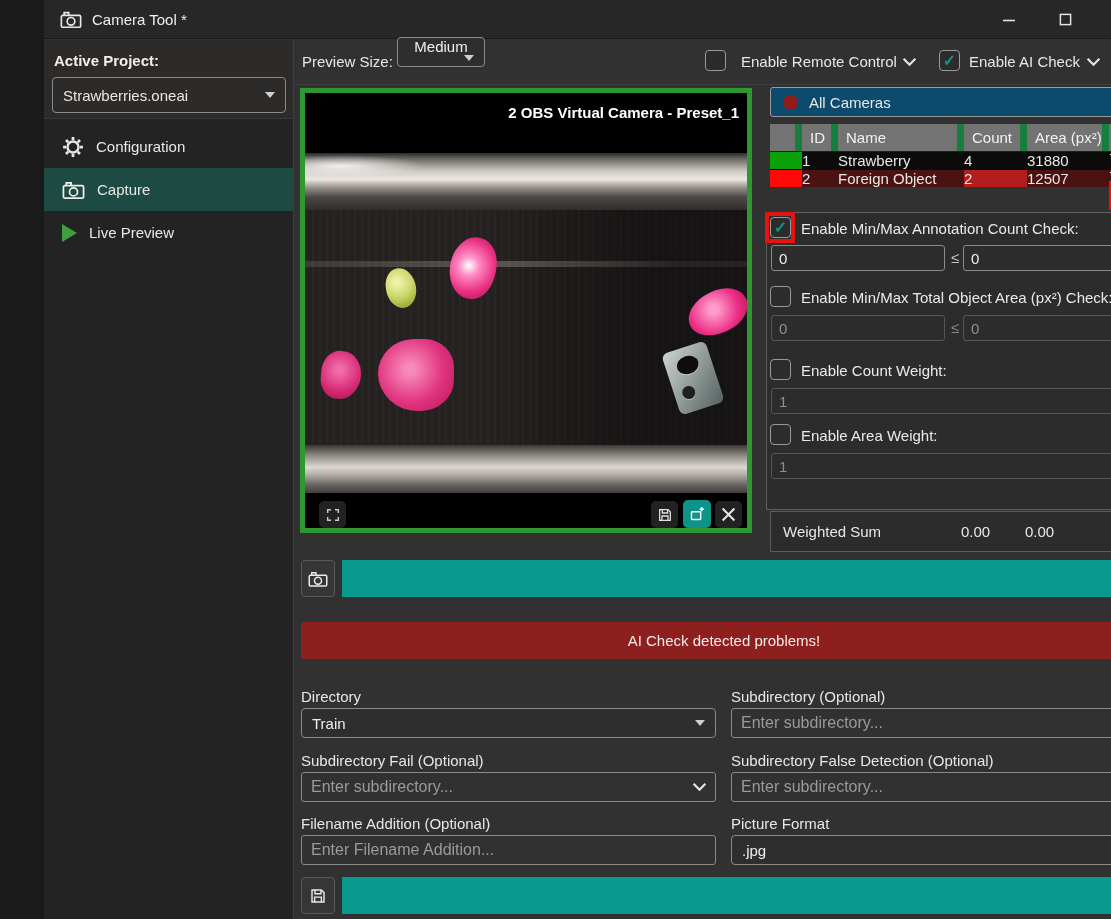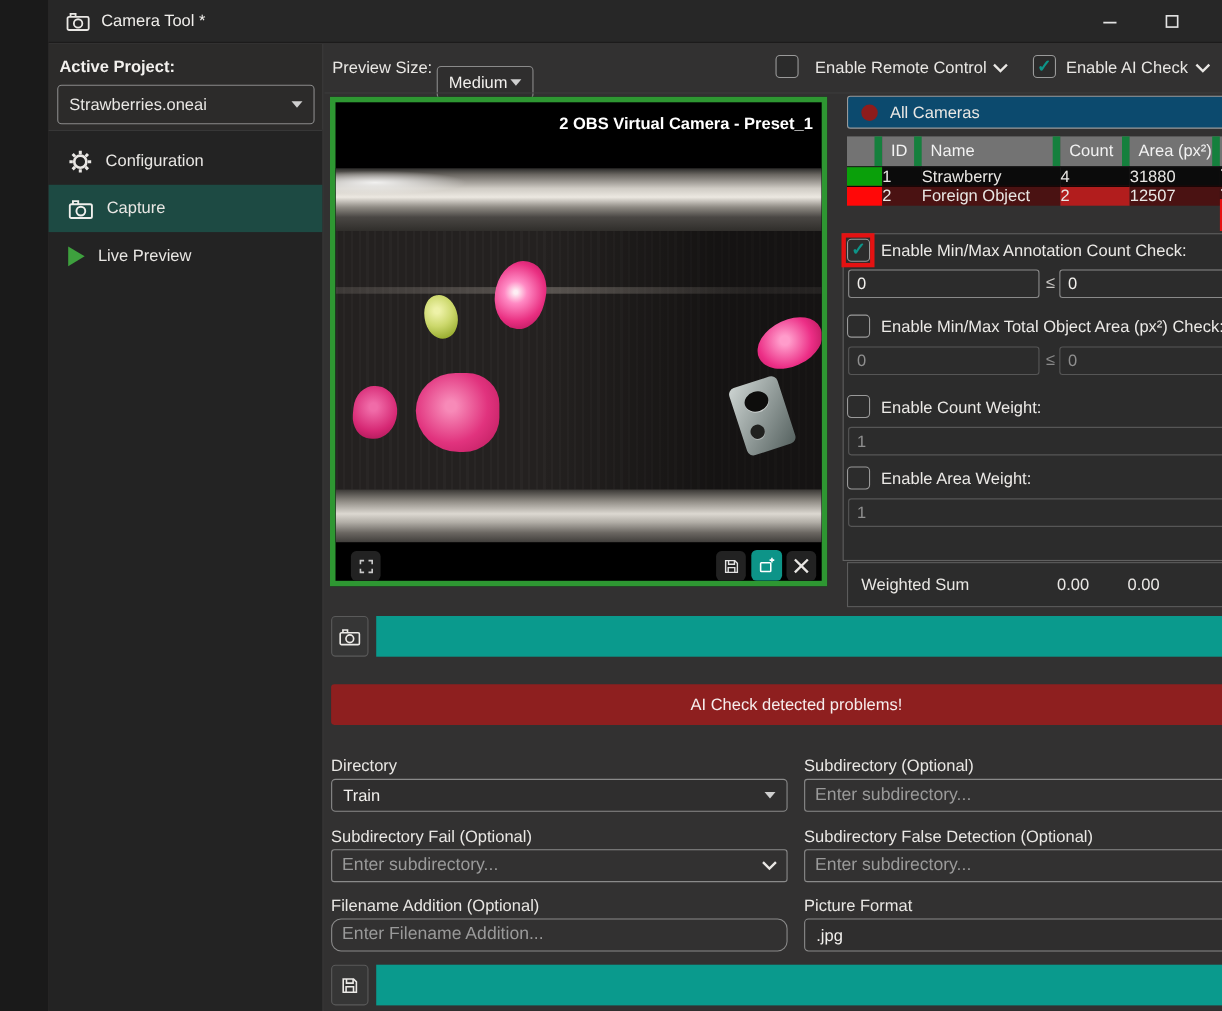--- a/index.html
+++ b/index.html
@@ -211,21 +211,21 @@
         <span>Capture</span>
       </div>
       <div class="nav-item" style="top:92px;">
         <span style="width:0;height:0;border-left:15px solid #3ea03e;border-top:9px solid transparent;border-bottom:9px solid transparent;"></span>
         <span>Live Preview</span>
       </div>
     </div>
   </div>
 
   <span class="lbl" style="left:258px; top:53px;">Preview Size:</span>
-  <div class="select" style="left:353px; top:60px; width:88px; height:30px;">
+  <div class="select" style="left:353px; top:37px; width:88px; height:30px;flex-direction:column;">
     <span>Medium</span>
     <span class="caret"></span>
   </div>
   <div class="checkbox" style="left:661px; top:50px;"></div>
   <span class="lbl" style="left:697px; top:53px;">Enable Remote Control</span>
   <span class="chev" style="left:858px; top:57px;">
     <svg width="15" height="10" viewBox="0 0 14 9" fill="none" stroke="#e9e7e4" stroke-width="2">
         <path d="M1.5 1.5 L7 7 L12.5 1.5"></path>
       </svg>
   </span>
@@ -418,21 +418,21 @@
   </span>
   <input class="f-input" style="left: 687px; top: 772px; width: 416px;" placeholder="Enter subdirectory...">
   <span class="combo-chev" style="left:1079px; top:782px; position:absolute;">
     <svg width="15" height="10" viewBox="0 0 14 9" fill="none" stroke="#e9e7e4" stroke-width="2">
         <path d="M1.5 1.5 L7 7 L12.5 1.5"></path>
       </svg>
   </span>
 
   <span class="lbl" style="left:257px; top:815px;">Filename Addition (Optional)</span>
   <span class="lbl" style="left:687px; top:815px;">Picture Format</span>
-  <input class="f-input" style="left: 257px; top: 835px; width: 415px; border-radius: 9px;" placeholder="Enter Filename Addition...">
+  <input class="f-input" style="left: 257px; top: 835px; width: 415px;" placeholder="Enter Filename Addition...">
   <div class="select" style="left:687px; top:835px; width:416px; height:30px;">
     <span>.jpg</span>
     <span class="caret"></span>
   </div>
 
   <div class="sq-btn" style="left:257px; top:877px;">
     <span>
       <svg width="18" height="18" viewBox="0 0 24 24" fill="none" stroke="#eceae7" stroke-width="1.9">
         <path d="M4 4 h12.5 L20 7.5 V20 H4 z"></path>
           <path d="M8 4 v5 h8 V4 M7.5 20 v-6.5 h9 V20"></path>

